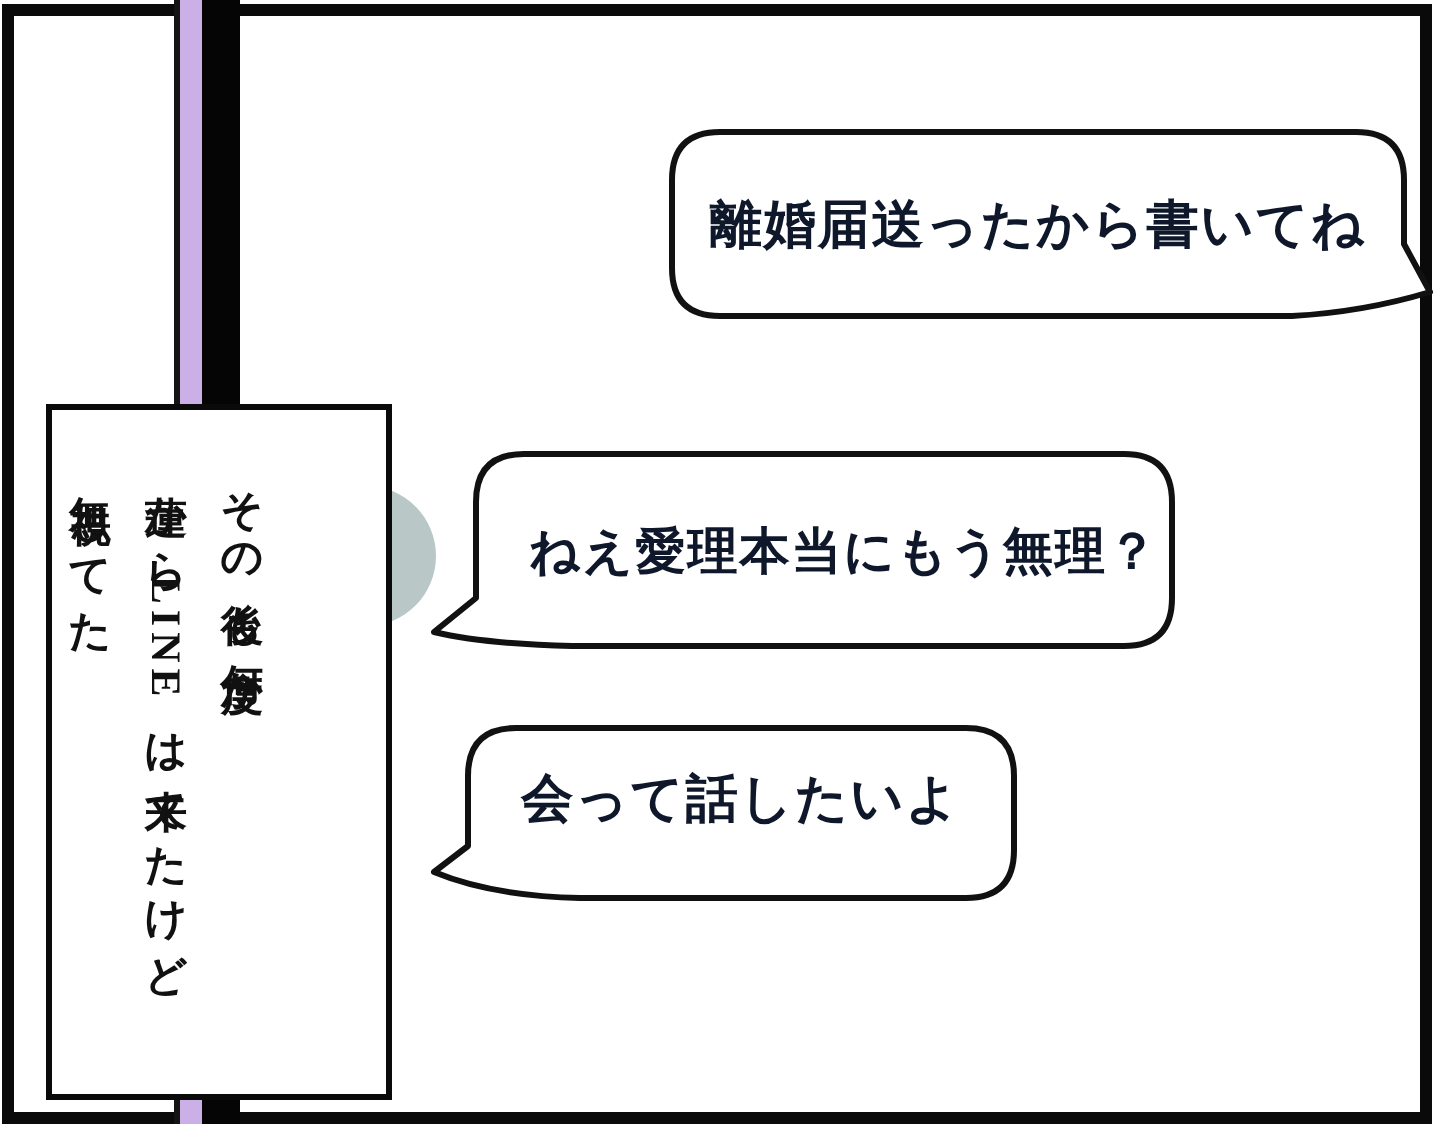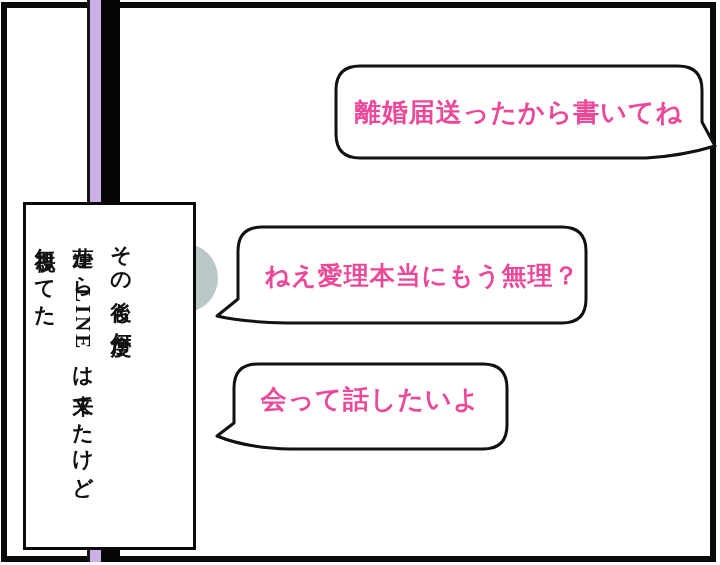--- a/index.html
+++ b/index.html
@@ -61,21 +61,21 @@
     position: absolute;
     left: 0; top: 0;
     width: 720px; height: 565px;
     z-index: 4;
   }
   .bubble-text {
     position: absolute;
     display: flex;
     align-items: center;
     justify-content: center;
-    color: #ec4899;
+    color: #0f172a;
     font-weight: 700;
     letter-spacing: 1px;
     z-index: 5;
     white-space: nowrap;
   }
   .bubble-text.b1 { left: 336px; top: 66px;  width: 366px; height: 92px; font-size: 26px; }
   .bubble-text.b2 { left: 238px; top: 227px; width: 368px; height: 96px; font-size: 25px; }
   .bubble-text.b3 { left: 234px; top: 364px; width: 273px; height: 70px; font-size: 26px; }
 
   .narration-box {

